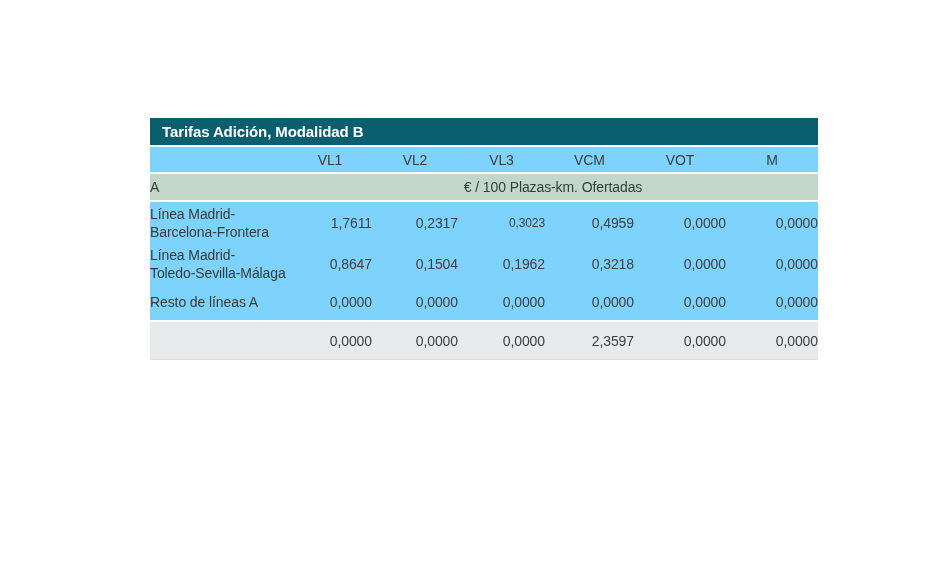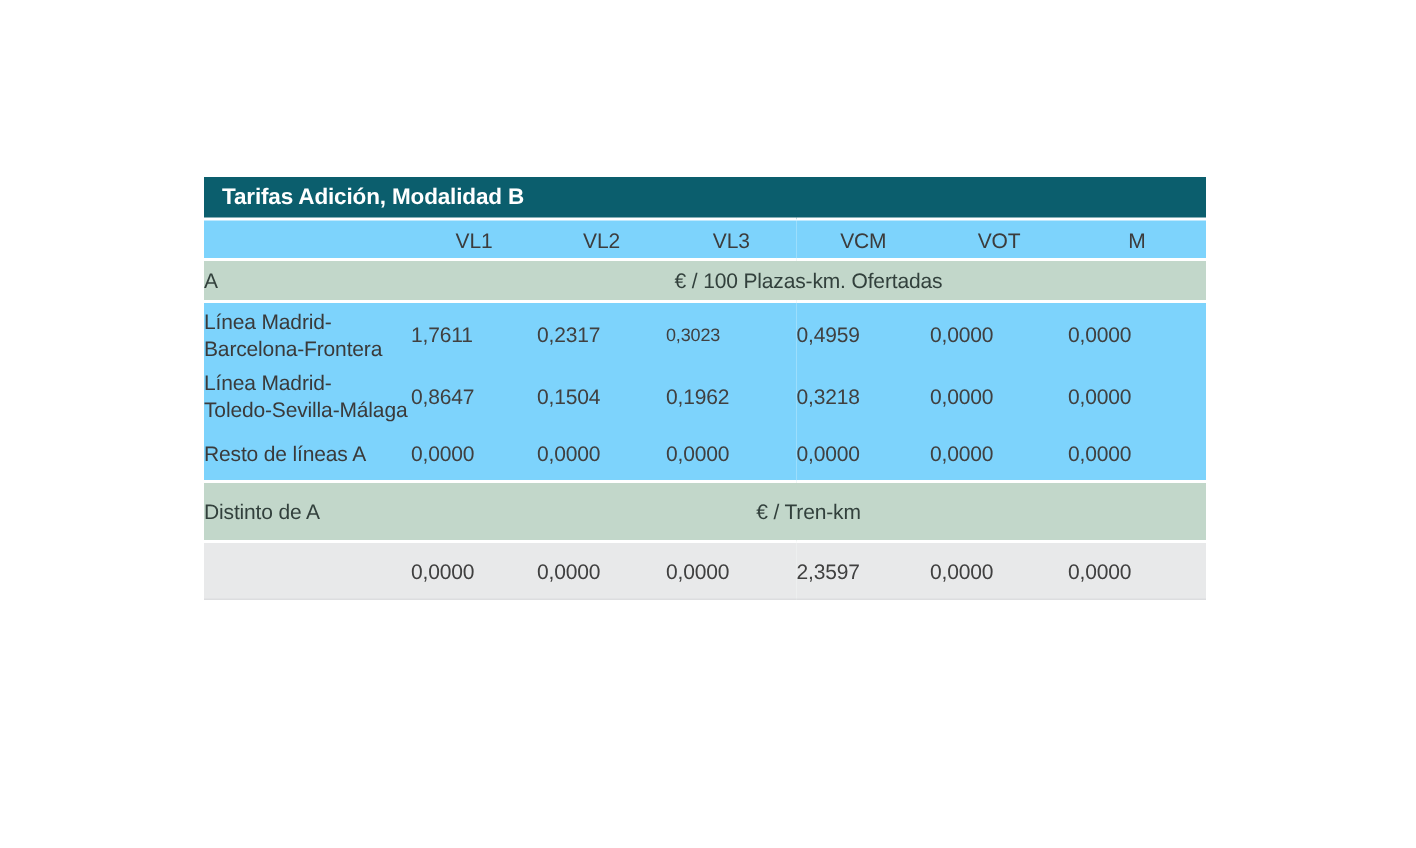--- a/index.html
+++ b/index.html
@@ -10,21 +10,21 @@
   }
   .stage {
     position: relative;
     width: 944px;
     height: 565px;
     background: #ffffff;
     overflow: hidden;
   }
   table.tariff {
     position: absolute;
-    left: 136px;
+    left: 150px;
     top: 118px;
     width: 668px;
     border-collapse: collapse;
     table-layout: fixed;
     color: #3c3c3c;
   }
   table.tariff td {
     padding: 0;
     vertical-align: middle;
     font-size: 14px;
@@ -76,21 +76,21 @@
   tr.r2 td { height: 40px; }
   tr.r3 td { height: 36px; }
   td.row-label {
     text-align: left;
     font-size: 13px;
     line-height: 1.3;
     color: #3a3a3a;
   }
   td.row-label span { display: block; }
   td.val {
-    text-align: left;
+    text-align: right;
     font-size: 15px;
     color: #404040;
   }
   td.val.small { font-size: 12px; }
 
   
   tr.final-row td {
     background: #e8e9ea;
     height: 37px;
     border-bottom: 1px solid #dcdddf;
@@ -162,24 +162,20 @@
           <span>Resto de líneas A</span>
         </td>
         <td class="val">0,0000</td>
         <td class="val">0,0000</td>
         <td class="val">0,0000</td>
         <td class="val">0,0000</td>
         <td class="val">0,0000</td>
         <td class="val">0,0000</td>
       </tr>
 
-      <tr class="band-row band-b sep">
-        <td class="side-label-b">Distinto de A</td>
-        <td colspan="6" class="center unit-b">€ / Tren-km</td>
-      </tr>
 
       <tr class="final-row sep">
         <td class="row-label"></td>
         <td class="val">0,0000</td>
         <td class="val">0,0000</td>
         <td class="val">0,0000</td>
         <td class="val">2,3597</td>
         <td class="val">0,0000</td>
         <td class="val">0,0000</td>
       </tr>

